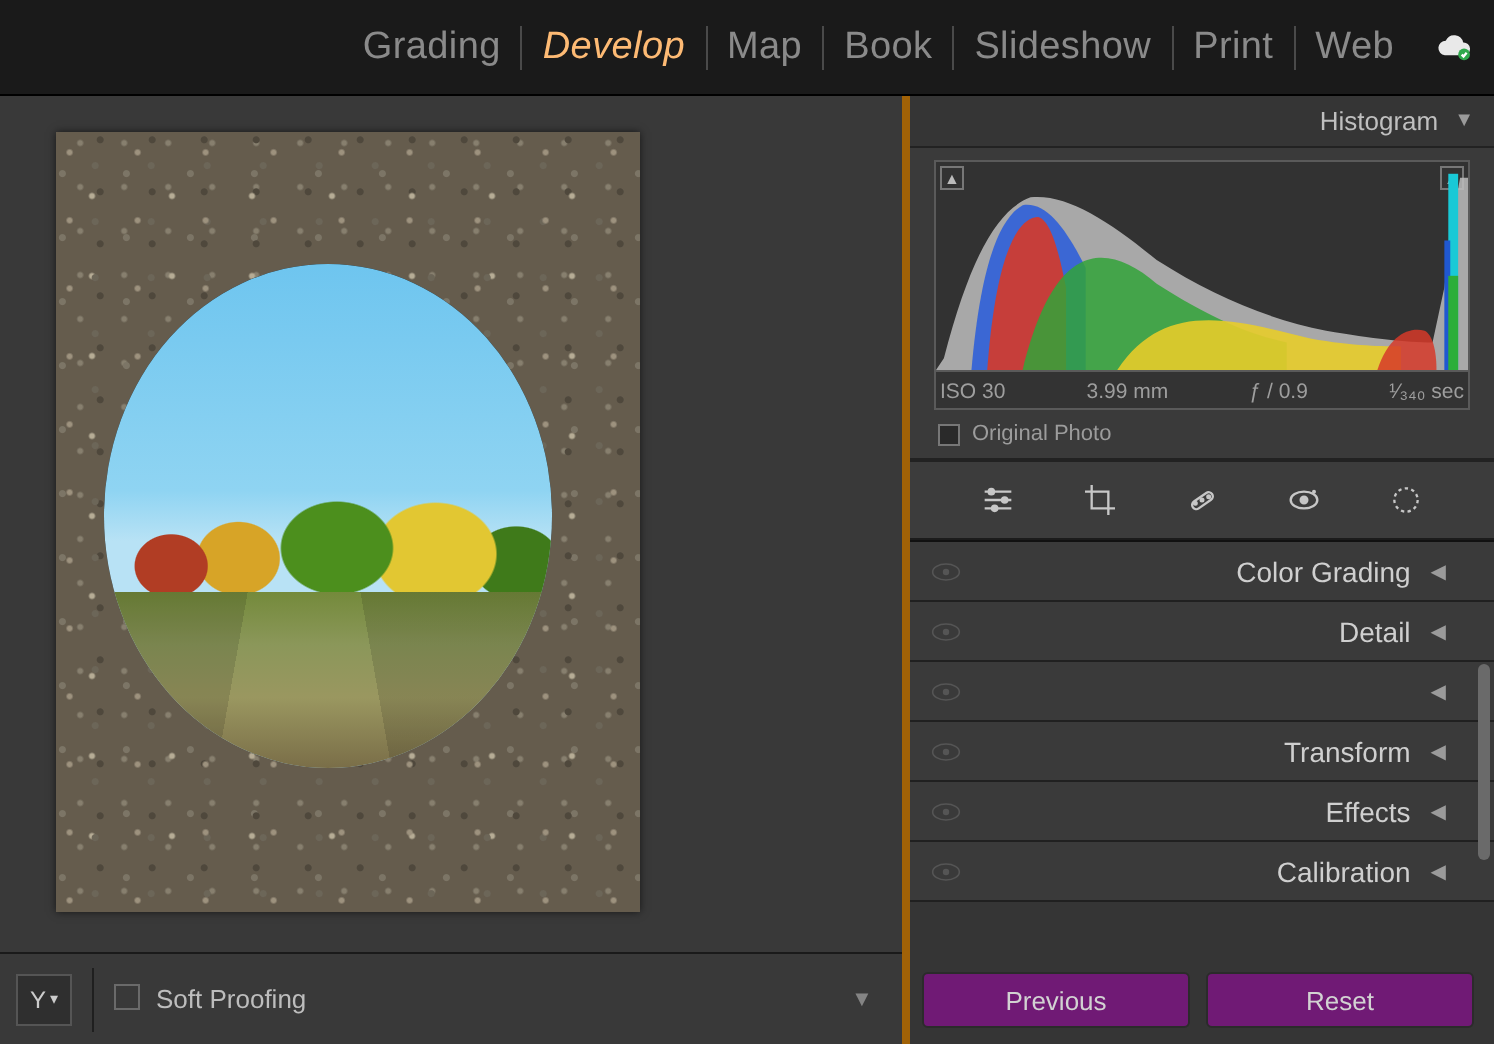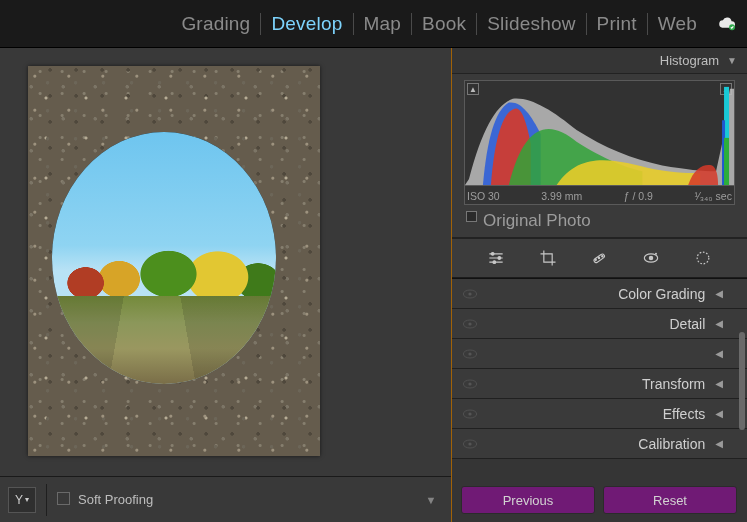--- a/index.html
+++ b/index.html
@@ -17,21 +17,21 @@
     background: #1a1a1a;
     display: flex; align-items: center; justify-content: flex-end;
     padding-right: 8px;
     border-bottom: 1px solid #000;
   }
   .module-tabs { display: flex; align-items: center; gap: 0; }
   .module-tab {
     font-size: 19px; color: #8a8a8a; padding: 0 10px; cursor: pointer;
     letter-spacing: .2px;
   }
-  .module-tab.active { color: #7dd3fc; }
+  .module-tab.active { color: #fdba74; font-style: italic; }
   .module-sep { width:1px; height:22px; background:#4a4a4a; }
   .cloud-icon { margin-left:8px; width:24px; height:24px; display:flex; align-items:center; justify-content:center; }
 
   
   .preview-area {
     position:absolute; top:48px; left:0; width:451px; height:428px;
     background:#393939;
     display:flex; align-items:flex-start; justify-content:flex-start;
     padding:18px 0 0 28px;
   }
@@ -88,21 +88,21 @@
     content:""; position:absolute; inset:0;
     background:
       linear-gradient(100deg, rgba(0,0,0,.12) 0 30%, transparent 30%),
       linear-gradient(80deg,  transparent 60%, rgba(0,0,0,.12) 60%);
   }
 
   
   .sidebar {
     position:absolute; top:48px; right:0; width:296px; bottom:0;
     background:#353535;
-    border-left:1px solid #a16207;
+    border-left:4px solid #a16207;
     font-size:13px;
   }
   
   .panel-title-row{
     display:flex; align-items:center; justify-content:flex-end;
     height:26px; padding-right:10px;
     border-bottom:1px solid #222;
     color:#bfbfbf;
   }
   .panel-title-row .tri{ margin-left:8px; font-size:10px; color:#9b9b9b; }
@@ -127,22 +127,22 @@
   .clip-tri.left{ left:2px; }
   .clip-tri.right{ right:2px; }
   .histo svg{ position:absolute; inset:0; width:100%; height:100%; }
   .histo-meta{
     display:flex; justify-content:space-between;
     font-size:10.5px; color:#9e9e9e;
     padding:4px 2px 2px 2px;
     background:#333; border:1px solid #5a5a5a; border-top:none;
   }
   .orig-row{
-    display:flex; align-items:flex-start; gap:6px;
-    font-size:17px; color:#9c9c9c;
+    display:flex; align-items:flex-end; gap:6px;
+    font-size:11px; color:#9c9c9c;
     padding:6px 2px 2px 2px;
   }
   .orig-row .cb{
     width:11px; height:11px; border:1px solid #777; background:#2a2a2a;
   }
   
   .toolstrip{
     height:40px; display:flex; align-items:center; justify-content:space-around;
     background:#3c3c3c;
     border-top:1px solid #222; border-bottom:1px solid #1c1c1c;

